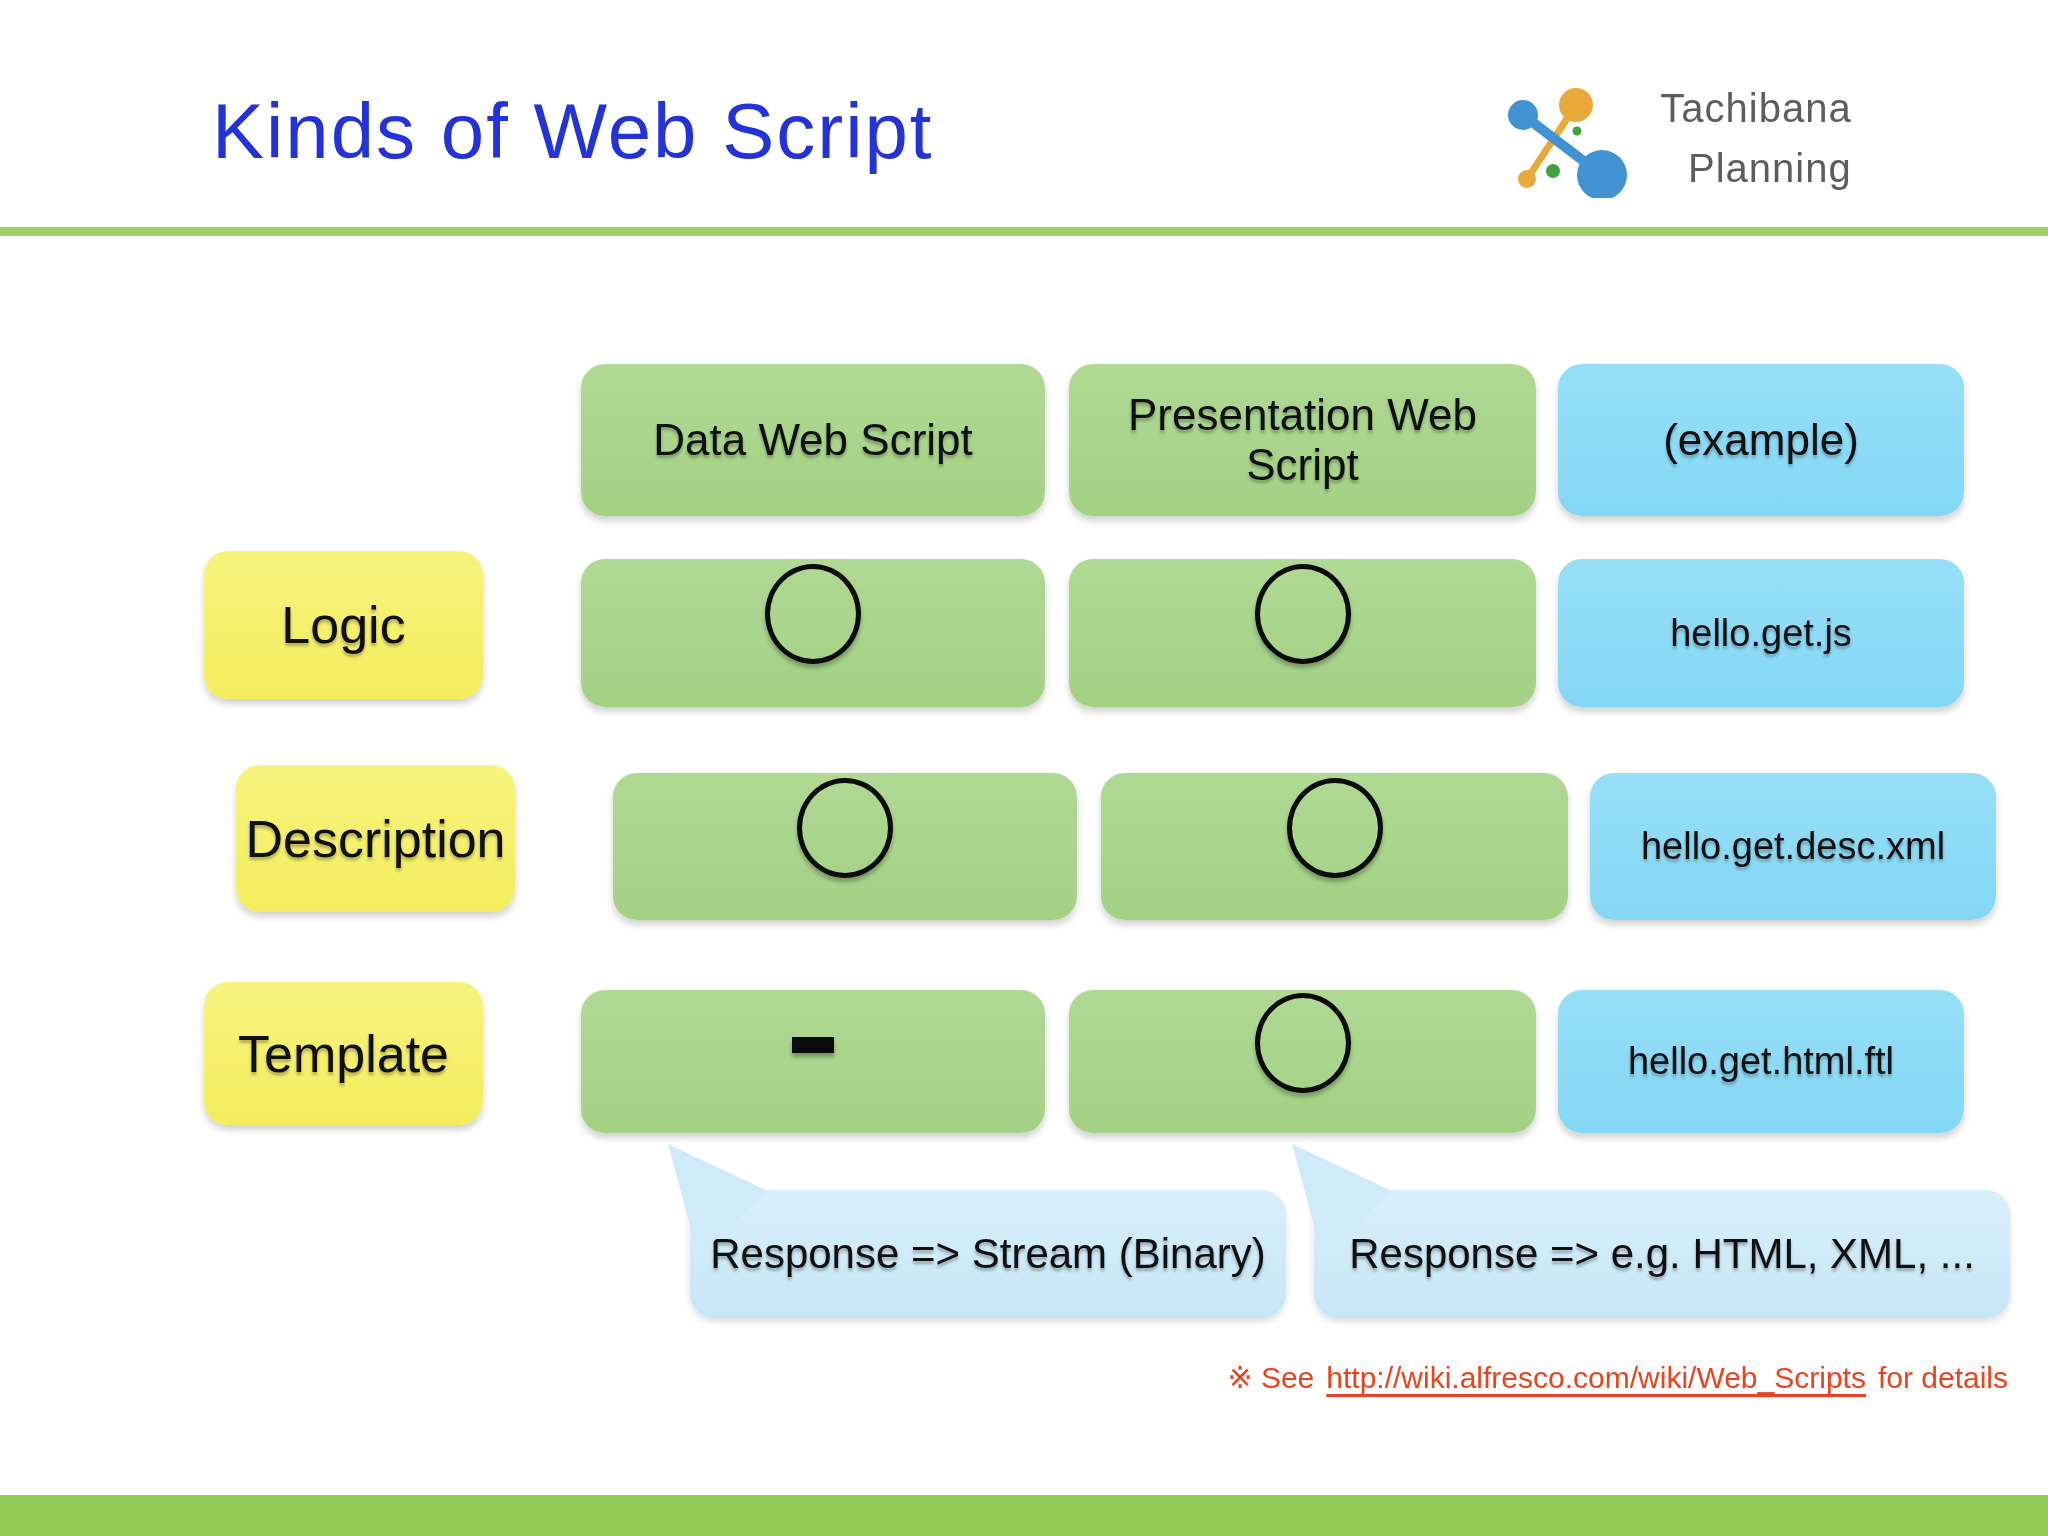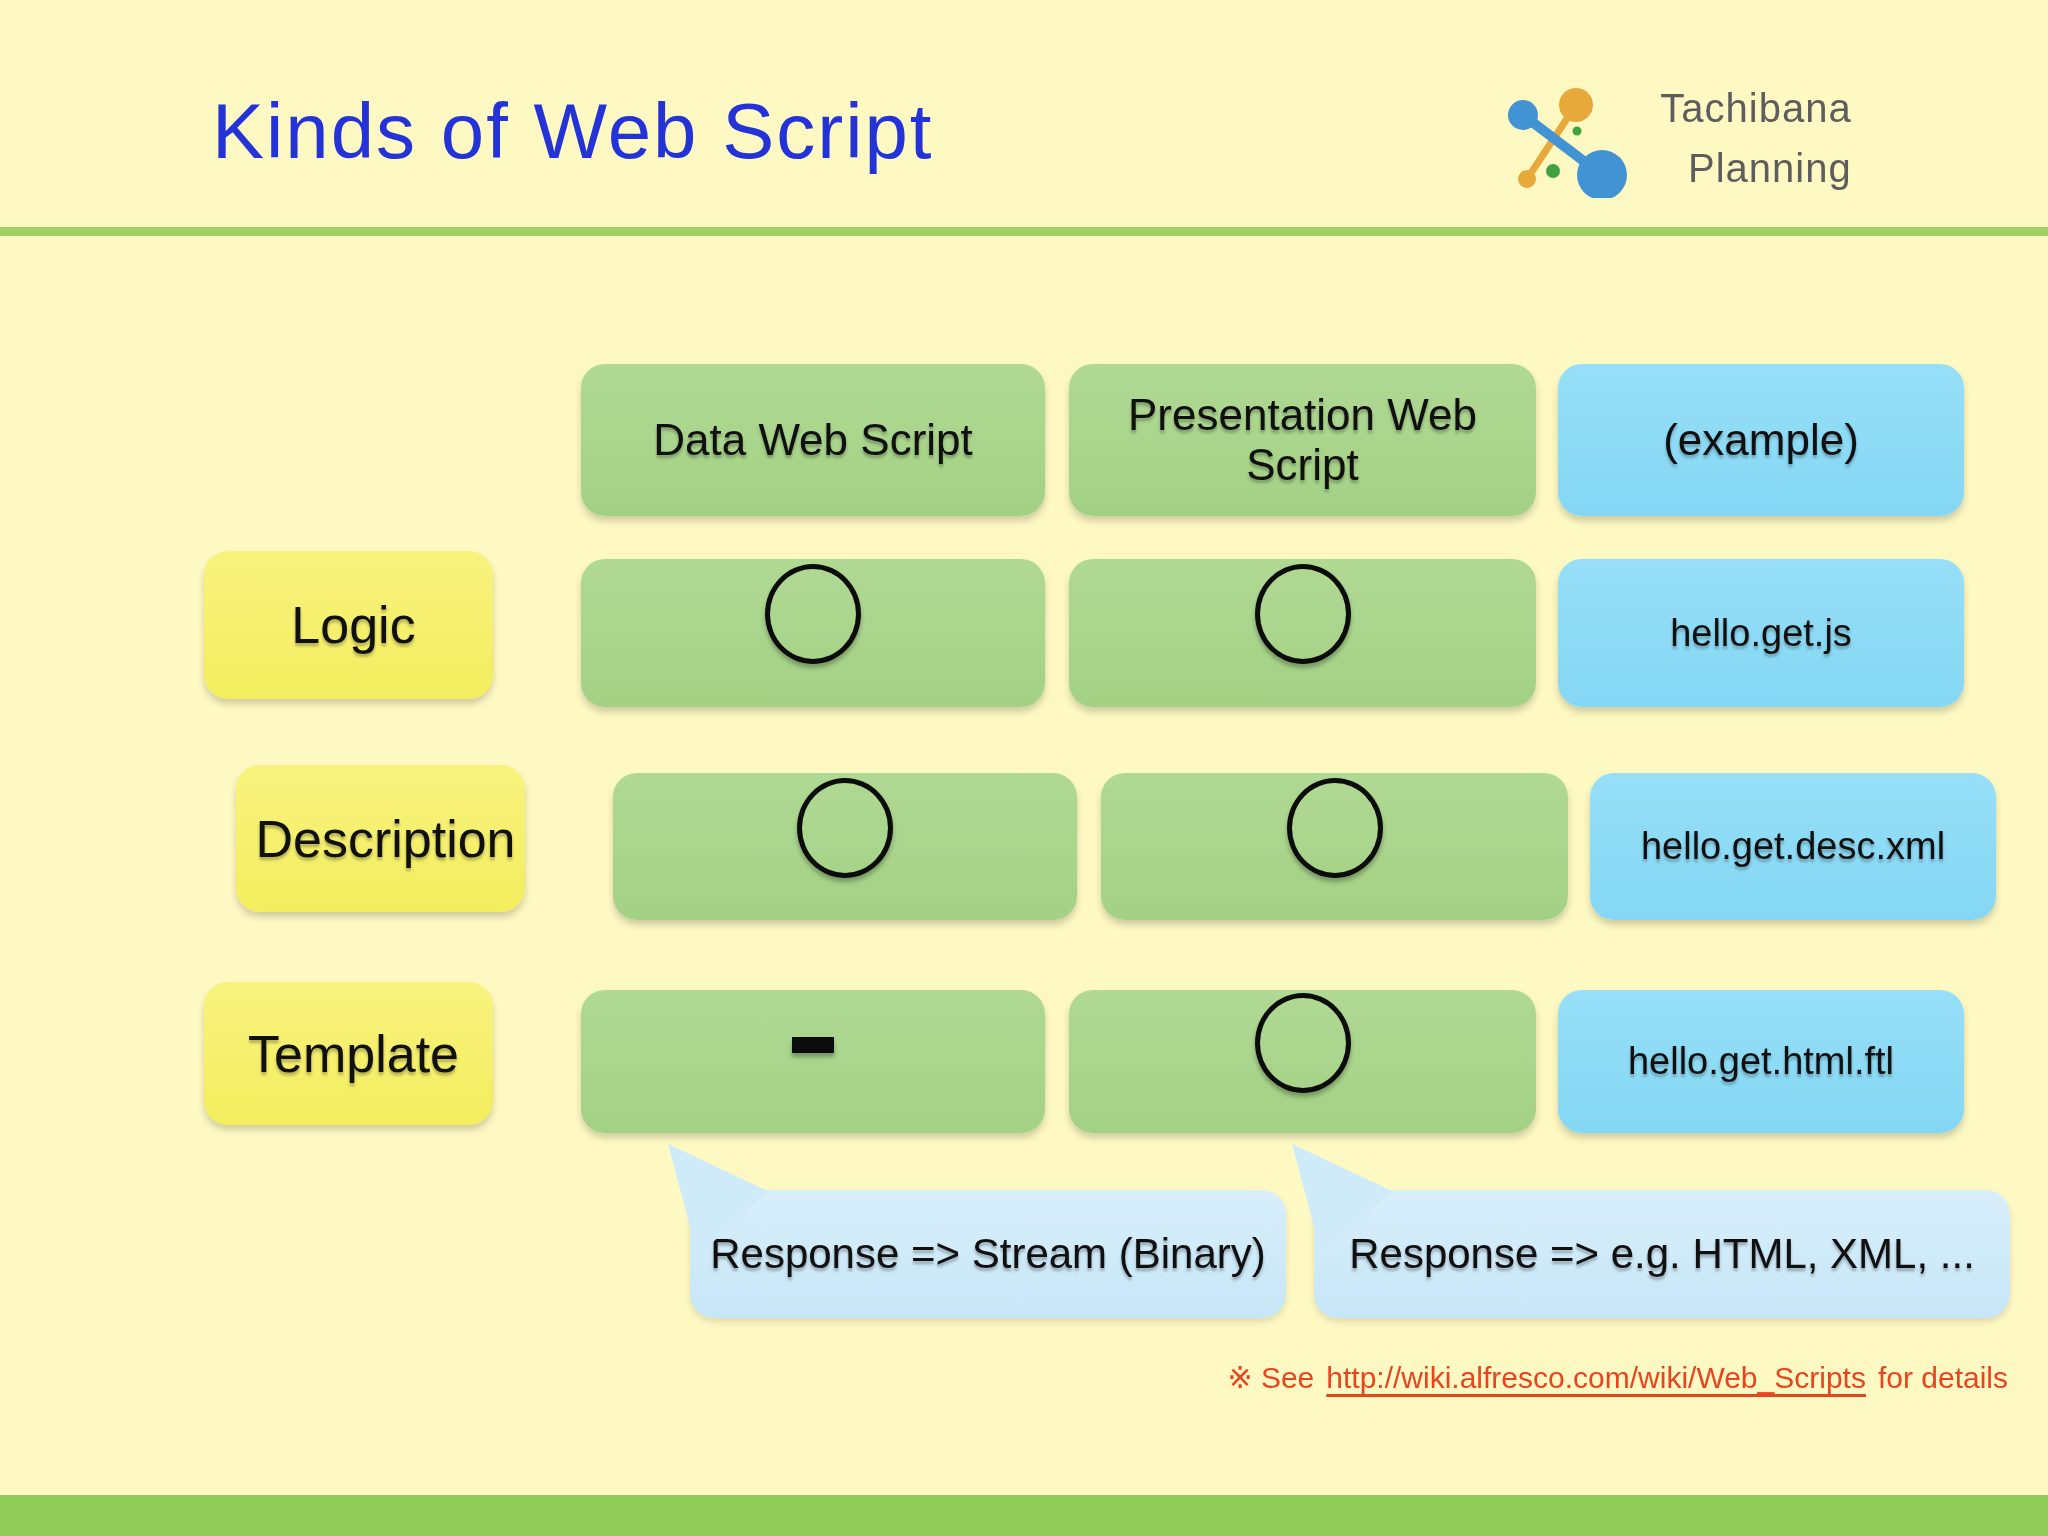--- a/index.html
+++ b/index.html
@@ -1,18 +1,18 @@
 <!DOCTYPE html>
 <html><head>
 <meta charset="utf-8">
 <style>
   html,body{margin:0;padding:0;background:#e6e6e6;}
   .slide{
     position:relative;width:2048px;height:1536px;overflow:hidden;
-    background:#fef9c3;
+    background:#ffffff;
     font-family:"Liberation Sans","DejaVu Sans",sans-serif;
   }
   
   .title{
     position:absolute;left:212px;top:86px;margin:0;
     font-size:78px;font-weight:400;letter-spacing:2px;
     color:#2433d8;white-space:nowrap;
   }
   .logo{position:absolute;left:1492px;top:78px;display:flex;align-items:flex-start;}
   .logo-mark{width:136px;height:120px;}
@@ -22,21 +22,21 @@
   
   .cell{
     position:absolute;display:flex;align-items:center;justify-content:center;
     border-radius:24px;color:#101010;text-align:center;
     box-shadow:0 5px 7px rgba(0,0,0,0.18);
     text-shadow:0 3px 3px rgba(0,0,0,0.28);
   }
   .green{background:linear-gradient(#b0d994,#a3d184);}
   .yellow{background:linear-gradient(#f8f37e,#f3ed5e);}
   .blue{background:linear-gradient(#97dff8,#84d7f4);}
-  .col-label{left:204px;width:279px;padding-left:10px;}
+  .col-label{left:204px;width:279px;}
   .col-1{left:581px;width:464px;}
   .col-2{left:1069px;width:467px;}
   .col-3{left:1558px;width:406px;}
   .row-h{top:364px;height:152px;}
   .row-1{top:559px;height:148px;}
   .row-2{top:773px;height:147px;margin-left:32px;}
   .row-3{top:990px;height:143px;}
   .hdr-text{font-size:44px;}
   .label-text{font-size:52px;transform:translateY(-8px);}
   .example-text{font-size:38px;}

